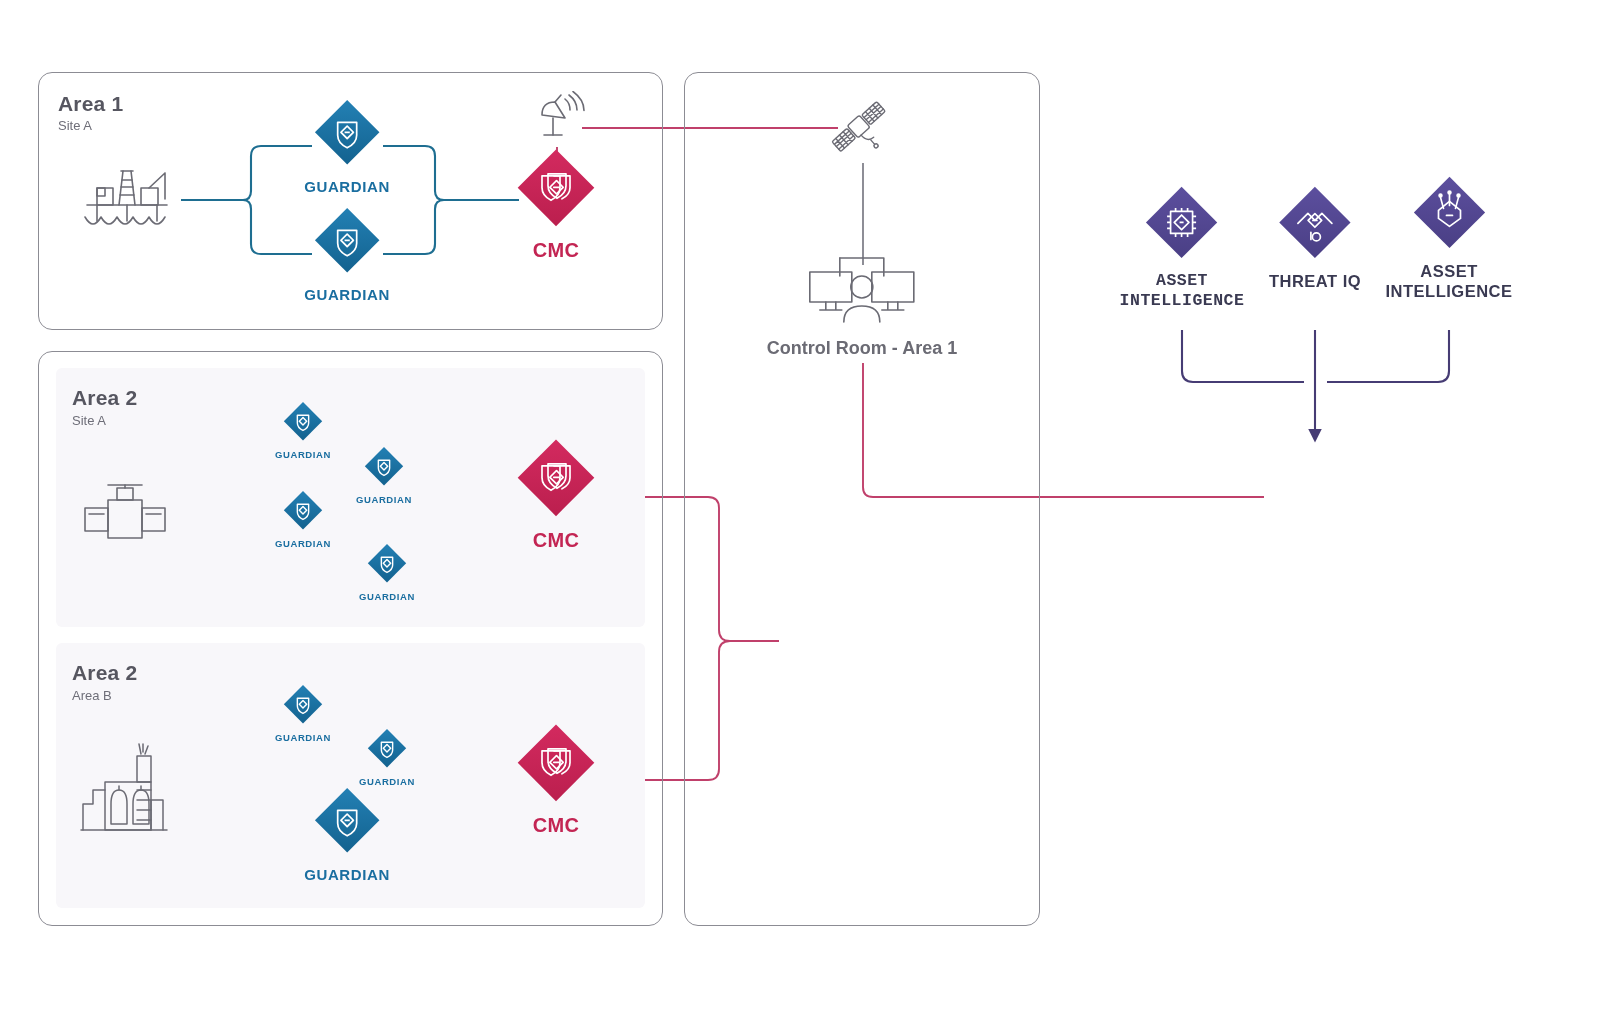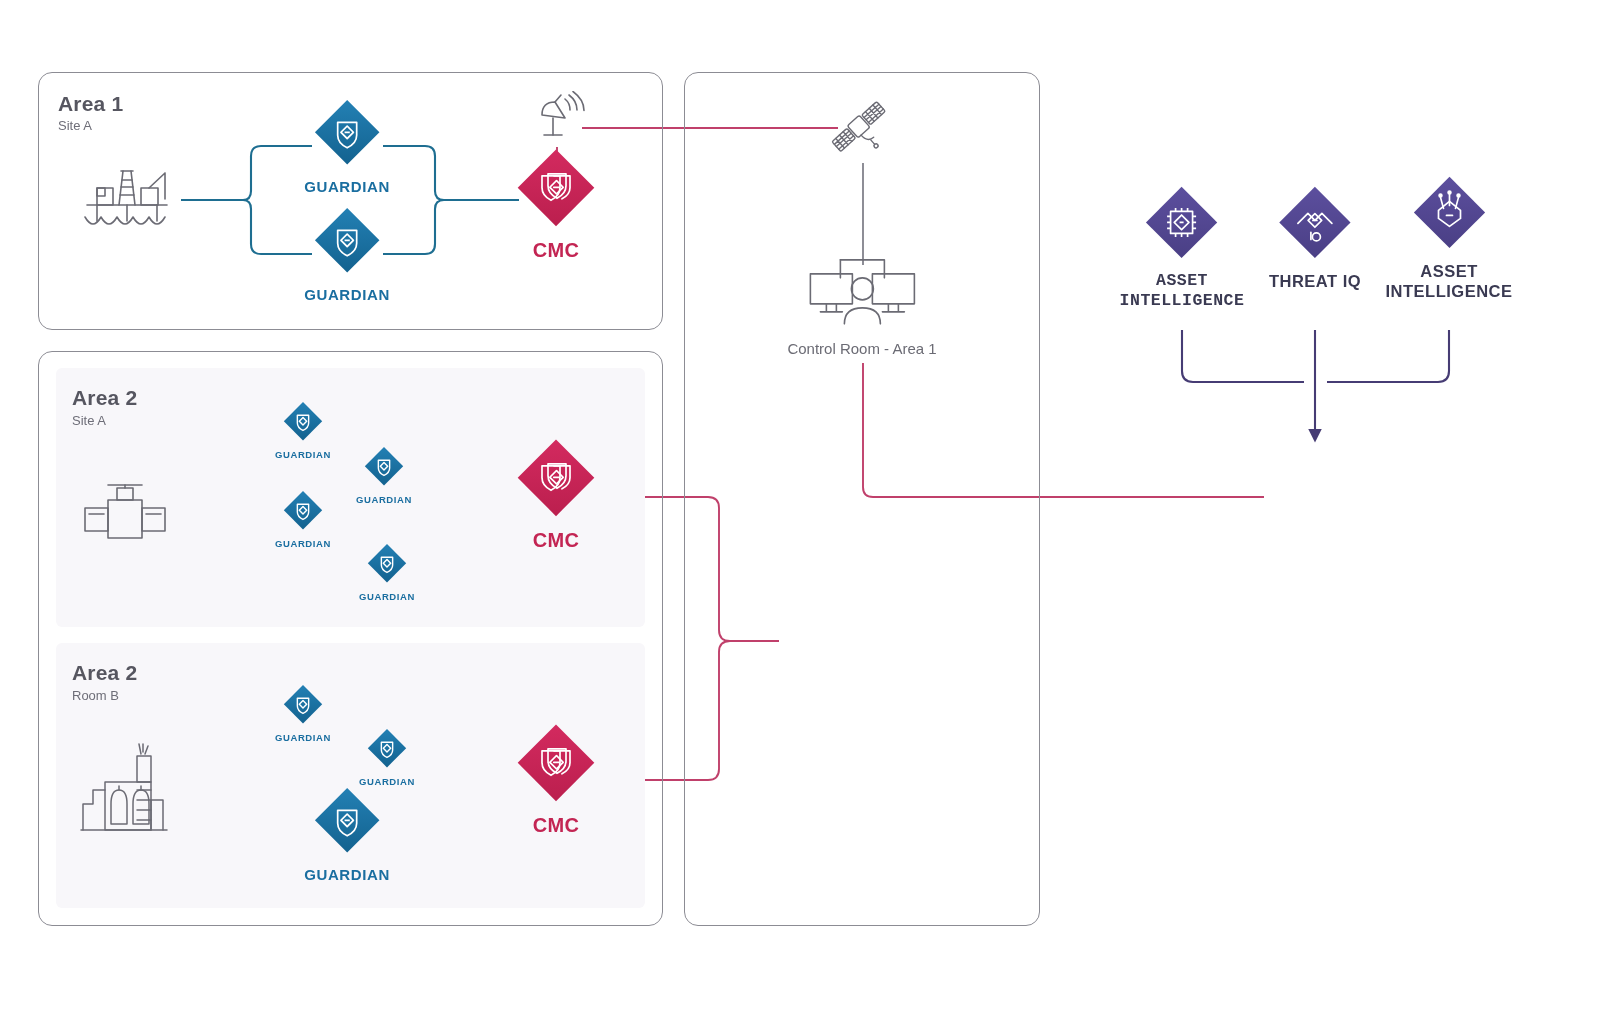--- a/index.html
+++ b/index.html
@@ -87,22 +87,22 @@
     font-size: 19px;
   }
   .label-intel {
     color: #3a3a52;
     font-weight: bold;
     letter-spacing: 0.5px;
     font-size: 16.5px;
   }
   .label-plain {
     color: #6b6b74;
-    font-size: 15px;
-    font-weight: 400;
+    font-size: 18px;
+    font-weight: 700;
   }
   .icon-mono {
     position: absolute;
     transform: translate(-50%, -50%);
   }
 </style>
 </head>
 <body>
 
 <div id="stage">
@@ -189,21 +189,21 @@
   <div class="inner-panel" style="left:56px; top:368px; width:589px; height:259px;"></div>
   <div class="inner-panel" style="left:56px; top:643px; width:589px; height:265px;"></div>
 
   <div class="area-title" style="left:58px; top:92px;">Area 1</div>
   <div class="area-sub" style="left:58px; top:118px;">Site A</div>
 
   <div class="area-title" style="left:72px; top:386px;">Area 2</div>
   <div class="area-sub" style="left:72px; top:413px;">Site A</div>
 
   <div class="area-title" style="left:72px; top:661px;">Area 2</div>
-  <div class="area-sub" style="left:72px; top:688px;">Room B</div>
+  <div class="area-sub" style="left:72px; top:688px;">Area B</div>
 
   <div class="icon-mono" style="left:127px; top:203px;">
     <svg width="104" height="84" viewBox="0 0 104 84" fill="none" stroke="#6b6b74" stroke-width="1.6" stroke-linecap="round" stroke-linejoin="round">
       <line x1="12" y1="46" x2="92" y2="46"></line>
       <path d="M44,46 L48,12 M60,46 L56,12"></path>
       <line x1="46" y1="12" x2="58" y2="12"></line>
       <path d="M45,36 L59,36 M46,28 L58,28 M47,21 L57,21"></path>
       <rect x="22" y="29" width="16" height="17"></rect>
       <rect x="22" y="29" width="8" height="8"></rect>
       <rect x="66" y="29" width="17" height="17"></rect>

